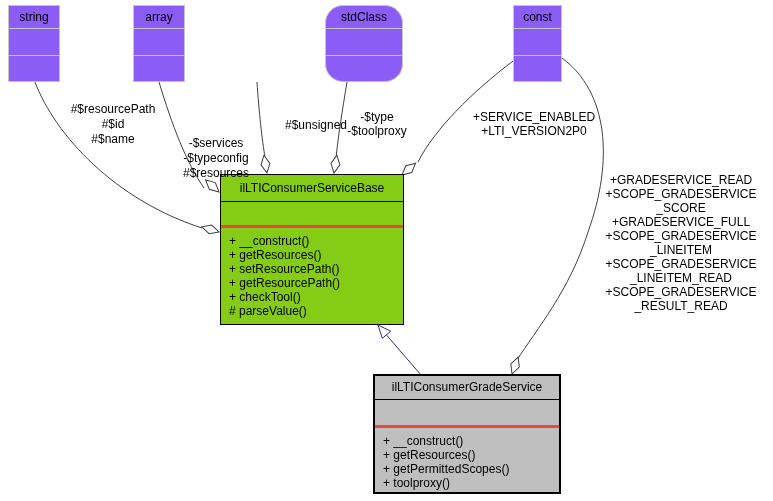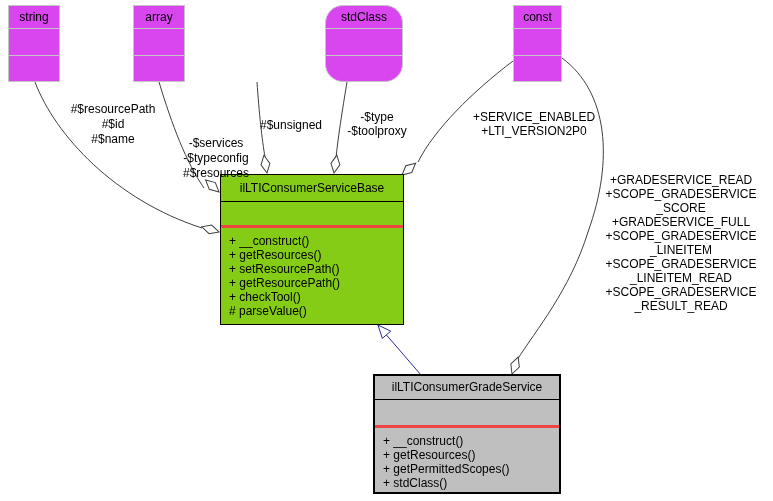--- a/index.html
+++ b/index.html
@@ -16,21 +16,21 @@
     overflow: hidden;
   }
   #edges {
     position: absolute;
     left: 0; top: 0;
     width: 773px; height: 501px;
   }
   
   .type-box {
     position: absolute;
-    background: #d946ef;
+    background: #8b5cf6;
     border: 1px solid #c4c4c4;
     box-sizing: border-box;
   }
   .type-box .t-title {
     height: 22px;
     line-height: 22px;
     text-align: center;
     font-size: 12px;
     color: #000000;
   }
@@ -152,31 +152,31 @@
     </div>
   </div>
 
   <div id="grade-class" class="class-box">
     <div class="c-title">ilLTIConsumerGradeService</div>
     <div class="c-comp"></div>
     <div class="c-methods">
       <div class="m-row">+ __construct()</div>
       <div class="m-row">+ getResources()</div>
       <div class="m-row">+ getPermittedScopes()</div>
-      <div class="m-row">+ stdClass()</div>
+      <div class="m-row">+ toolproxy()</div>
     </div>
   </div>
 
   <div class="edge-label" id="label-string" style="left:55px; top:102px; width:116px;">#$resourcePath
 #$id
 #$name</div>
   <div class="edge-label" id="label-array" style="left:158px; top:102px; width:116px;margin-top:34px;">-$services
 -$typeconfig
 #$resources</div>
-  <div class="edge-label" id="label-bool" style="left:241px; top:118px; width:100px;text-align:center;">#$unsigned</div>
+  <div class="edge-label" id="label-bool" style="left:266px; top:118px; width:100px;text-align:center;">#$unsigned</div>
   <div class="edge-label" id="label-stdclass" style="left:327px; top:110px; width:100px;">-$type
 -$toolproxy</div>
   <div class="edge-label" id="label-const-base" style="left:444px; top:110px; width:180px;">+SERVICE_ENABLED
 +LTI_VERSION2P0</div>
   <div class="edge-label" id="label-const-grade" style="left:591px; top:173px; width:180px;">+GRADESERVICE_READ
 +SCOPE_GRADESERVICE
 _SCORE
 +GRADESERVICE_FULL
 +SCOPE_GRADESERVICE
 _LINEITEM

